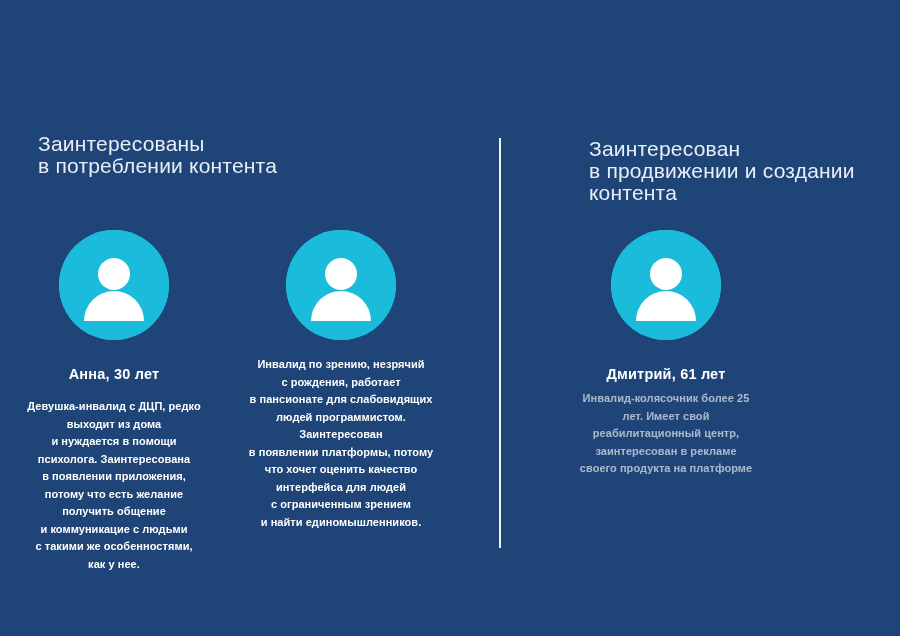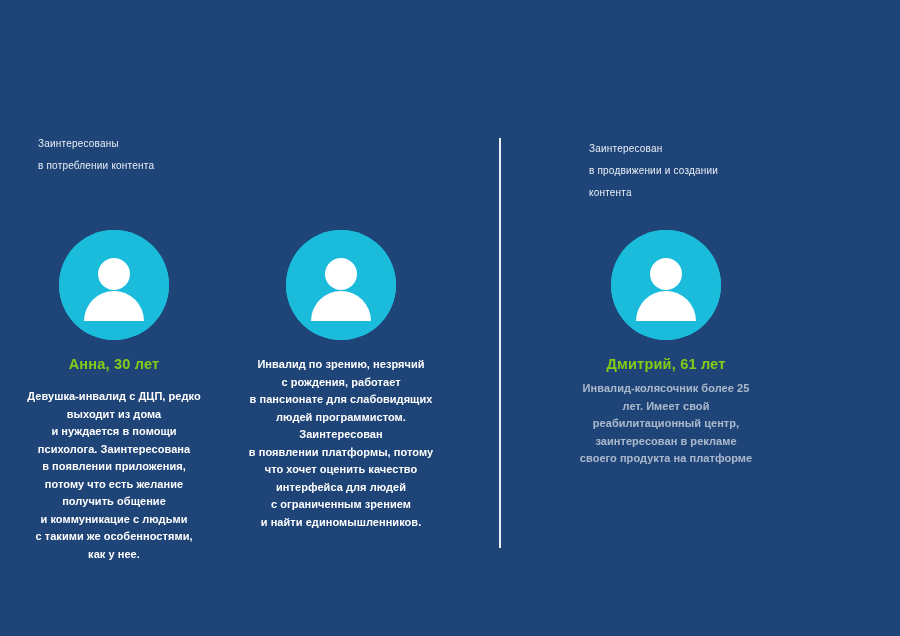--- a/index.html
+++ b/index.html
@@ -17,21 +17,21 @@
     position: relative;
     width: 900px;
     height: 636px;
     background: #1f4477;
   }
 
   
   .heading {
     position: absolute;
     color: #e8eef6;
-    font-size: 10px;
+    font-size: 21px;
     line-height: 22px;
     font-weight: 400;
     letter-spacing: 0.2px;
     white-space: pre-line;
   }
   .heading-left  { left: 38px;  top: 133px; width: 330px; }
   .heading-right { left: 589px; top: 138px; width: 290px; }
 
   
   .divider {
@@ -58,22 +58,22 @@
     width: 110px;
     height: 110px;
     margin: 0 auto;
     border-radius: 50%;
     background: #1bbcdb;
     display: block;
   }
   .avatar svg { display: block; }
 
   .persona-name {
-    margin-top: 16px;
-    color: #84cc16;
+    margin-top: 26px;
+    color: #ffffff;
     font-size: 14.5px;
     font-weight: 700;
     letter-spacing: 0.2px;
   }
 
   .persona-desc {
     margin-top: 16px;
     color: #ffffff;
     font-size: 11px;
     line-height: 17.5px;

